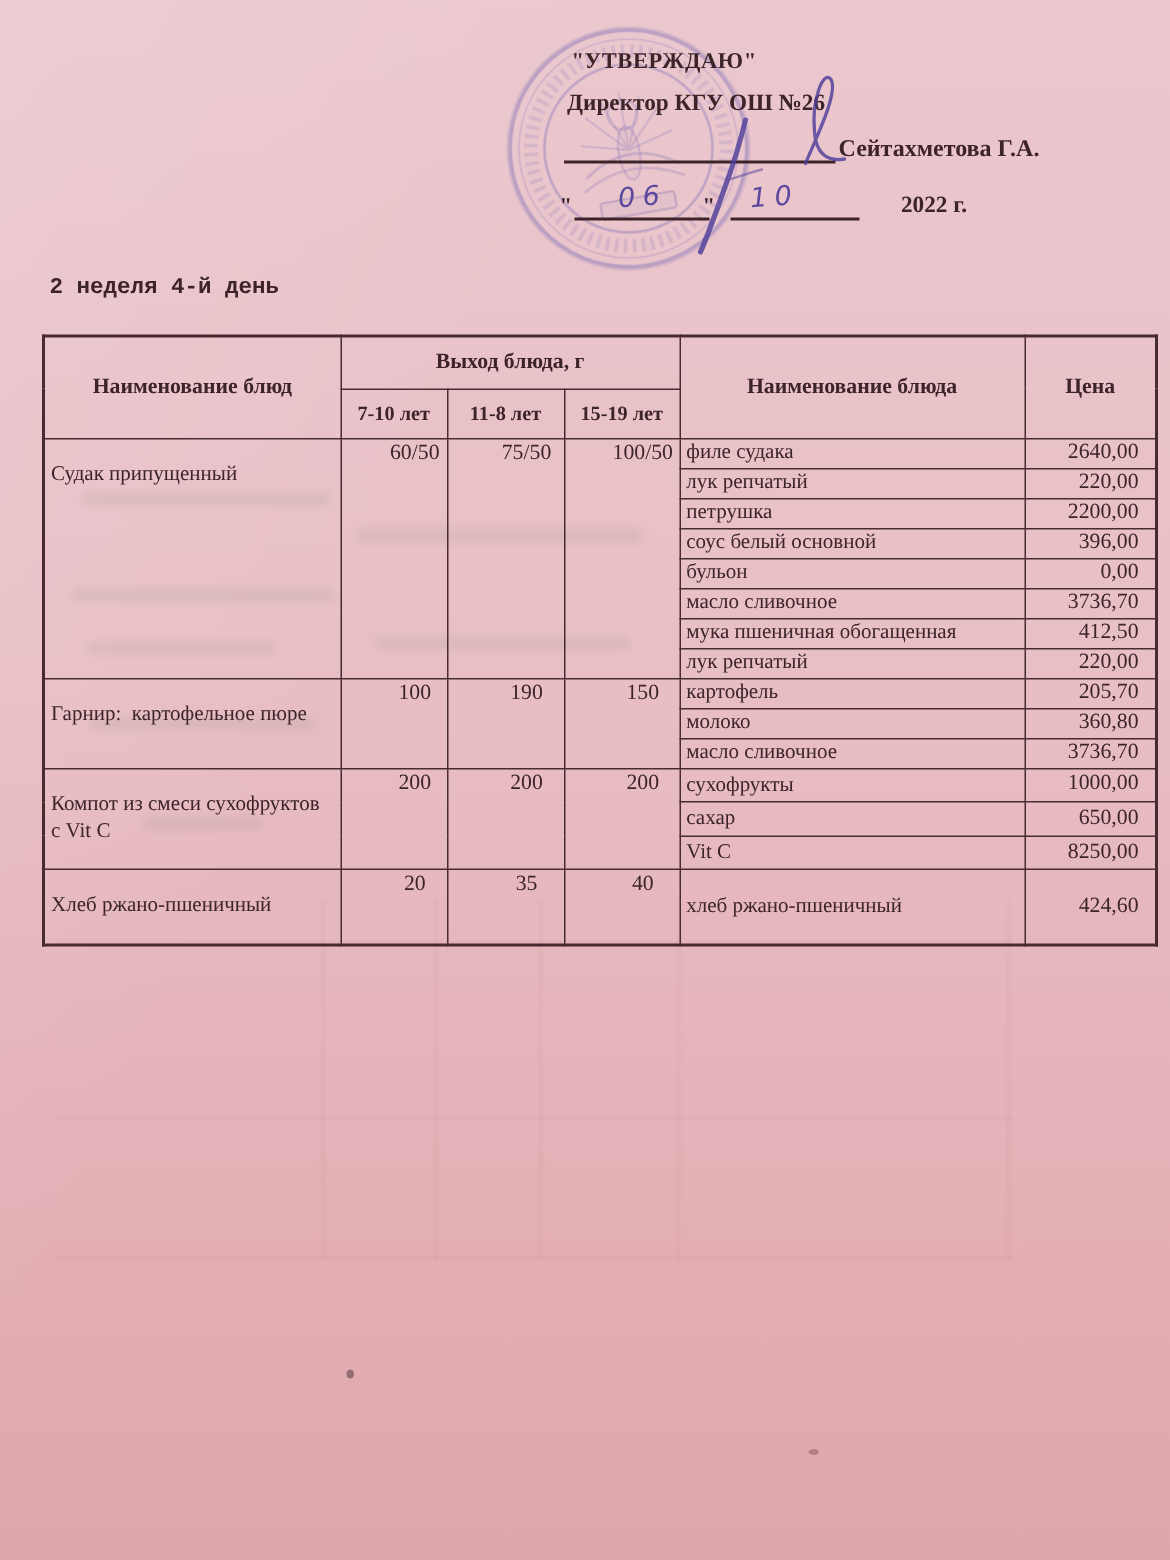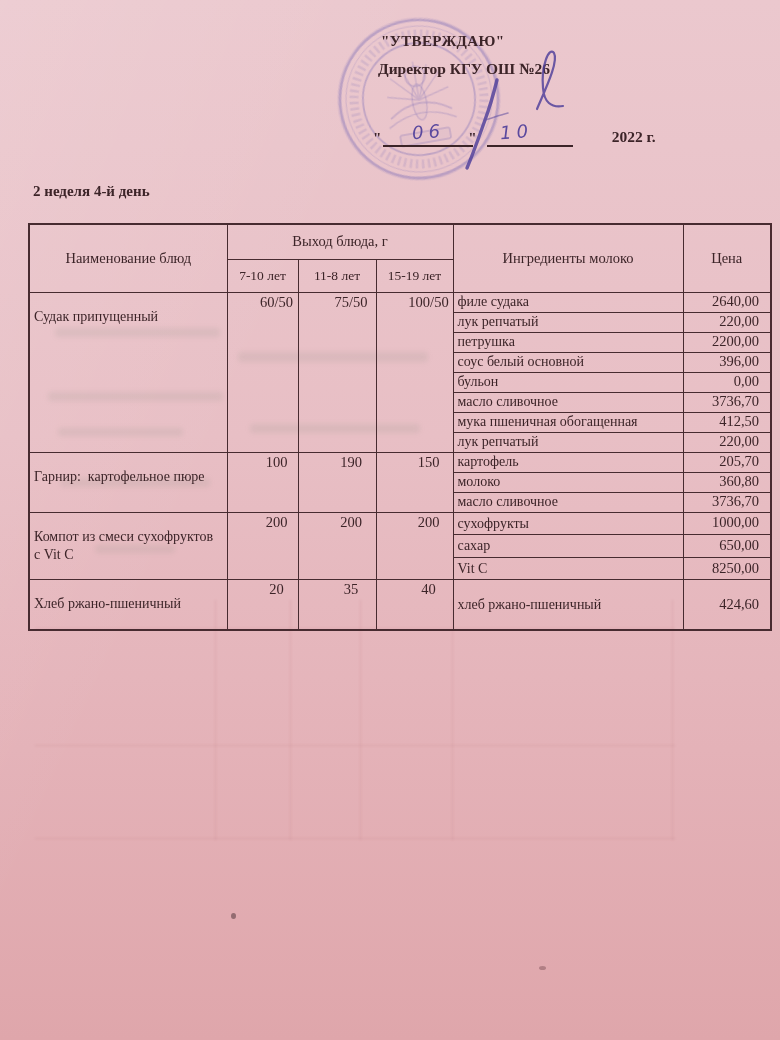--- a/index.html
+++ b/index.html
@@ -21,41 +21,41 @@
   .appr-title{position:absolute;left:381px;top:33px;font-weight:bold;font-size:15px;letter-spacing:.4px;z-index:3;}
   .appr-director{position:absolute;left:378px;top:60px;font-weight:bold;font-size:15.5px;z-index:3;}
   .sig-row{position:absolute;left:376px;top:88px;display:flex;align-items:flex-end;z-index:3;}
   .sig-underline{width:181px;height:19px;border-bottom:2px solid var(--ink);}
   .director-name{font-weight:bold;font-size:16px;margin-left:2px;line-height:1.05;}
   .date-row{position:absolute;left:373px;top:119px;display:flex;align-items:flex-end;height:28px;z-index:3;}
   .date-quote{font-weight:bold;font-size:15px;line-height:1;padding-bottom:1px;}
   .date-u1{width:90px;height:28px;border-bottom:2px solid var(--ink);text-align:center;margin-left:2px;}
   .date-q2{margin-left:-5px;}
   .date-u2{width:86px;height:28px;border-bottom:2px solid var(--ink);margin-left:10px;text-align:center;}
-  .date-year{font-weight:bold;font-size:15.5px;margin-left:39px;padding-bottom:1px;}
+  .date-year{font-weight:bold;font-size:15.5px;margin-left:28px;padding-bottom:1px;}
   .hand{
     display:inline-block;font-family:"DejaVu Sans",sans-serif;font-style:italic;
     font-size:18px;color:var(--pen);letter-spacing:5px;transform:rotate(-4deg);
     position:relative;top:4px;opacity:.92;
   }
   .hand-month{margin-right:26px;}
   
-  .week-label{position:absolute;left:33px;top:183px;font-weight:bold;font-size:15px;z-index:3;}
+  .week-label{position:absolute;left:33px;top:183px;font-weight:bold;font-size:15px;z-index:3;font-family:Liberation Mono, monospace;}
   
   .menu-table{
     position:absolute;left:28px;top:223px;z-index:3;
     border-collapse:collapse;table-layout:fixed;width:742px;
   }
   .menu-table th,.menu-table td{
     border:1.8px solid var(--border);color:var(--ink);overflow:hidden;
   }
   .menu-table{border:2.4px solid var(--border);}
   .menu-table thead tr.h1{height:35px;}
   .menu-table thead tr.h2{height:33px;}
-  .menu-table th{font-weight:normal;font-size:14.5px;text-align:center;vertical-align:middle;padding:0 2px;}
+  .menu-table th{font-weight:bold;font-size:14.5px;text-align:center;vertical-align:middle;padding:0 2px;}
   .menu-table .th-age{font-size:13.5px;}
   .menu-table tbody tr{height:20px;}
   .dish-cell{font-size:14px;text-align:left;vertical-align:top;padding:15px 4px;line-height:1.32;white-space:pre-wrap;}
   .portion-cell{font-size:14.5px;text-align:center;vertical-align:top;padding-top:1px;padding-left:29px;}
   .ingredient-cell{font-size:14px;text-align:left;padding:0 4px;line-height:1.1;}
   .price-cell{font-size:14.5px;text-align:right;padding:0 11px 0 2px;line-height:1.1;}
   
   .stamp{position:absolute;left:336px;top:16px;z-index:1;opacity:.8;filter:blur(.5px);transform:rotate(-10deg);}
   .pen-strokes{position:absolute;left:0;top:0;z-index:4;pointer-events:none;}
   
@@ -90,20 +90,24 @@
           <line x1="83" y1="84" x2="52" y2="76"></line>
         <line x1="83" y1="84" x2="114" y2="76"></line>
       </g>
       <rect x="58" y="116" width="50" height="11" rx="2" stroke-width="1.5" opacity=".4" fill="var(--stamp)" fill-opacity=".14"></rect>
     </g>
   </svg>
 
   <div class="appr-title">"УТВЕРЖДАЮ"</div>
   <div class="appr-director">Директор КГУ ОШ №26</div>
 
+  <div class="sig-row">
+    <span class="sig-underline"></span>
+    <span class="director-name">Сейтахметова Г.А.</span>
+  </div>
 
   <div class="date-row">
     <span class="date-quote">"</span>
     <span class="date-u1"><span class="hand">06</span></span>
     <span class="date-quote date-q2">"</span>
     <span class="date-u2"><span class="hand hand-month">10</span></span>
     <span class="date-year">2022 г.</span>
   </div>
 
   <svg class="pen-strokes" width="780" height="1040" viewBox="0 0 780 1040">
@@ -122,21 +126,21 @@
         <col style="width:71px">
         <col style="width:78px">
       <col style="width:77px">
         <col style="width:230px">
         <col style="width:88px">
     </colgroup>
     <thead>
       <tr class="h1">
         <th rowspan="2" class="th-dish">Наименование блюд</th>
         <th colspan="3" class="th-out">Выход блюда, г</th>
-        <th rowspan="2" class="th-ing">Ингредиенты молоко</th>
+        <th rowspan="2" class="th-ing">Наименование блюда</th>
         <th rowspan="2" class="th-price">Цена</th>
       </tr>
       <tr class="h2">
         <th class="th-age">7-10 лет</th>
         <th class="th-age">11-8 лет</th>
         <th class="th-age">15-19 лет</th>
       </tr>
     </thead>
     <tbody>
         <tr>

